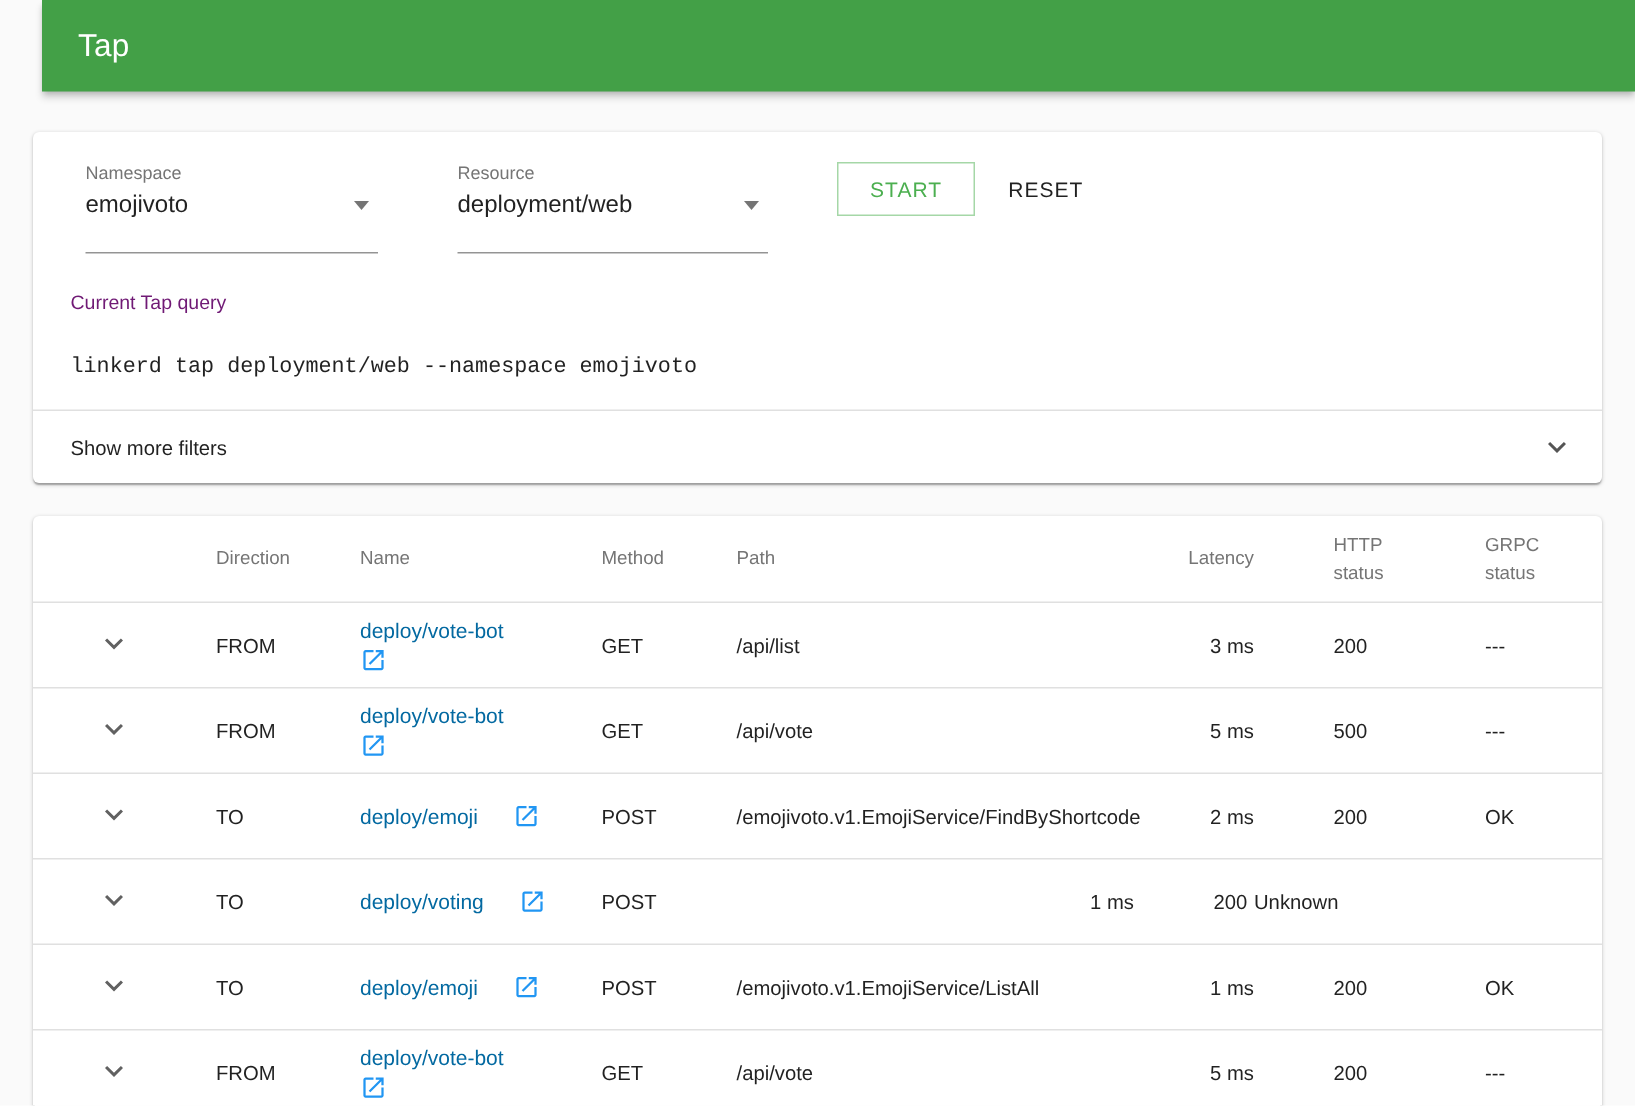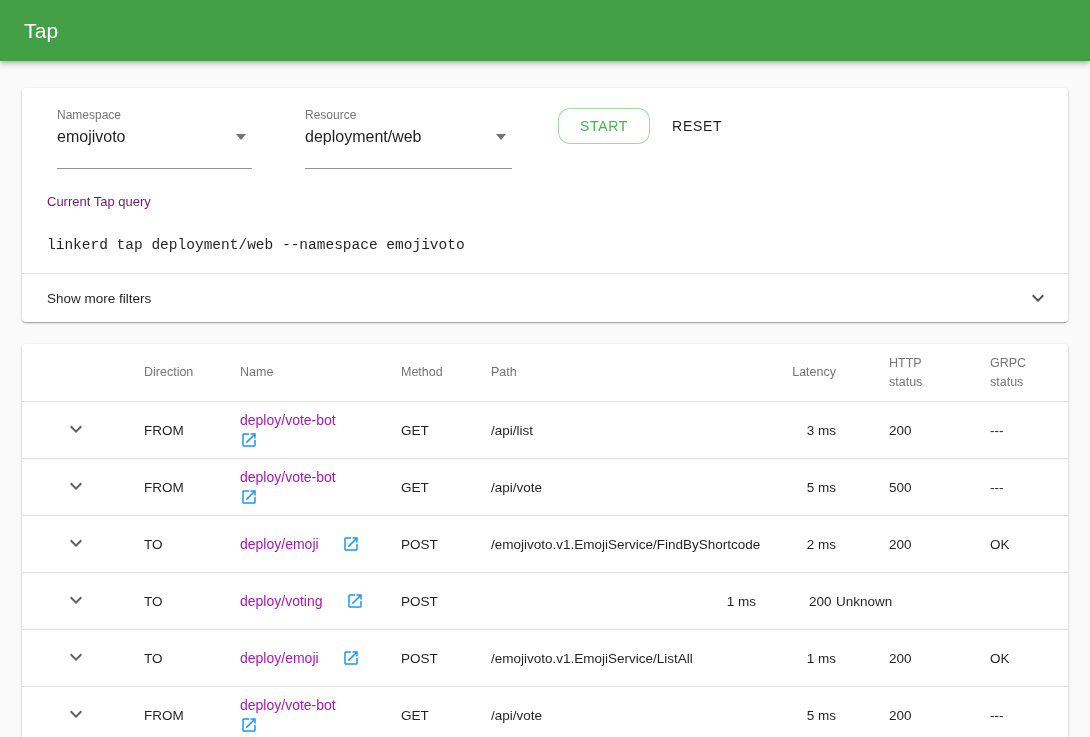--- a/index.html
+++ b/index.html
@@ -12,20 +12,21 @@
   
   .appbar {
     height: 61px;
     background: #43A047;
     display: flex;
     align-items: center;
     padding: 0 24px;
     box-shadow: 0 2px 4px -1px rgba(0,0,0,0.2), 0 4px 5px 0 rgba(0,0,0,0.14);
     position: relative;
     z-index: 5;
+    margin-left: 28px;
   }
   .appbar-title { color: #fff; font-size: 21px; font-weight: 400; letter-spacing: .2px; }
 
   
   .card {
     width: 1046px;
     margin: 0 auto;
     background: #fff;
     border-radius: 4px;
     box-shadow: 0 1px 3px rgba(0,0,0,0.2), 0 1px 1px rgba(0,0,0,0.14), 0 2px 1px -1px rgba(0,0,0,0.12);
@@ -56,21 +57,21 @@
     border-left: 5px solid transparent;
     border-right: 5px solid transparent;
     border-top: 6px solid #757575;
     margin-right: 6px;
   }
   .start-button {
     margin-top: 0;
     border: 1px solid rgba(76,175,80,0.5);
     color: #4CAF50;
     background: #fff;
-    border-radius: 12px;
+    border-radius: 0;
     font-family: "Liberation Sans", sans-serif;
     font-size: 14px;
     font-weight: 500;
     letter-spacing: .7px;
     padding: 9px 21px;
     cursor: pointer;
     text-align: center;
   }
   .reset-button {
     margin-top: 1px;
@@ -117,21 +118,21 @@
     font-weight: 400;
     line-height: 1.45;
   }
   .th-wrap { display: inline-block; max-width: 46px; }
   .cell { font-size: 13.5px; color: rgba(0,0,0,0.87); }
   .c-latency { text-align: right; }
   .c-http { padding-left: 53px; }
   .c-chevron { padding-left: 42px; }
   .row-chevron { display: inline-flex; cursor: pointer; }
   .name-cell a {
-    color: #a21caf;
+    color: #0369a1;
     text-decoration: none;
     font-size: 14px;
     cursor: pointer;
   }
   .name-stacked { display: flex; flex-direction: column; align-items: flex-start; gap: 3px; }
   .name-inline { display: flex; align-items: center; gap: 23px; }
   .ext-icon { display: inline-flex; cursor: pointer; }
 </style>
 </head>
 <body>

